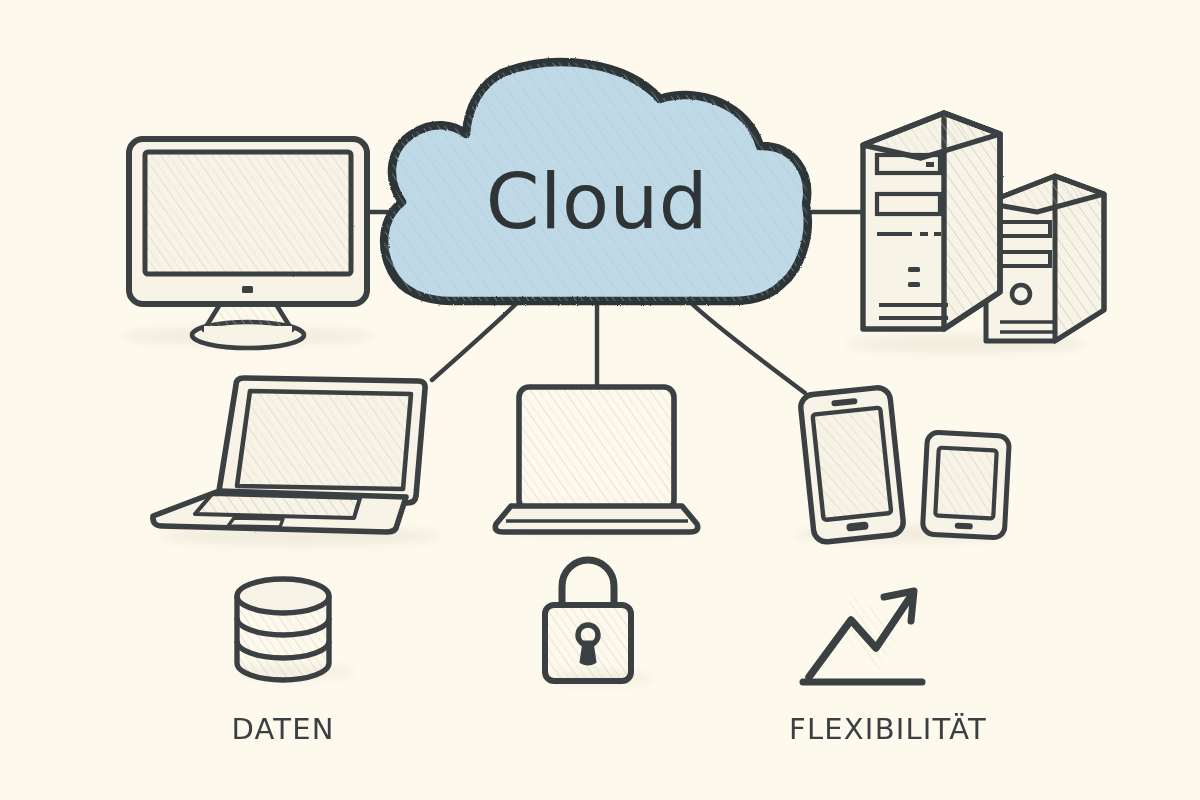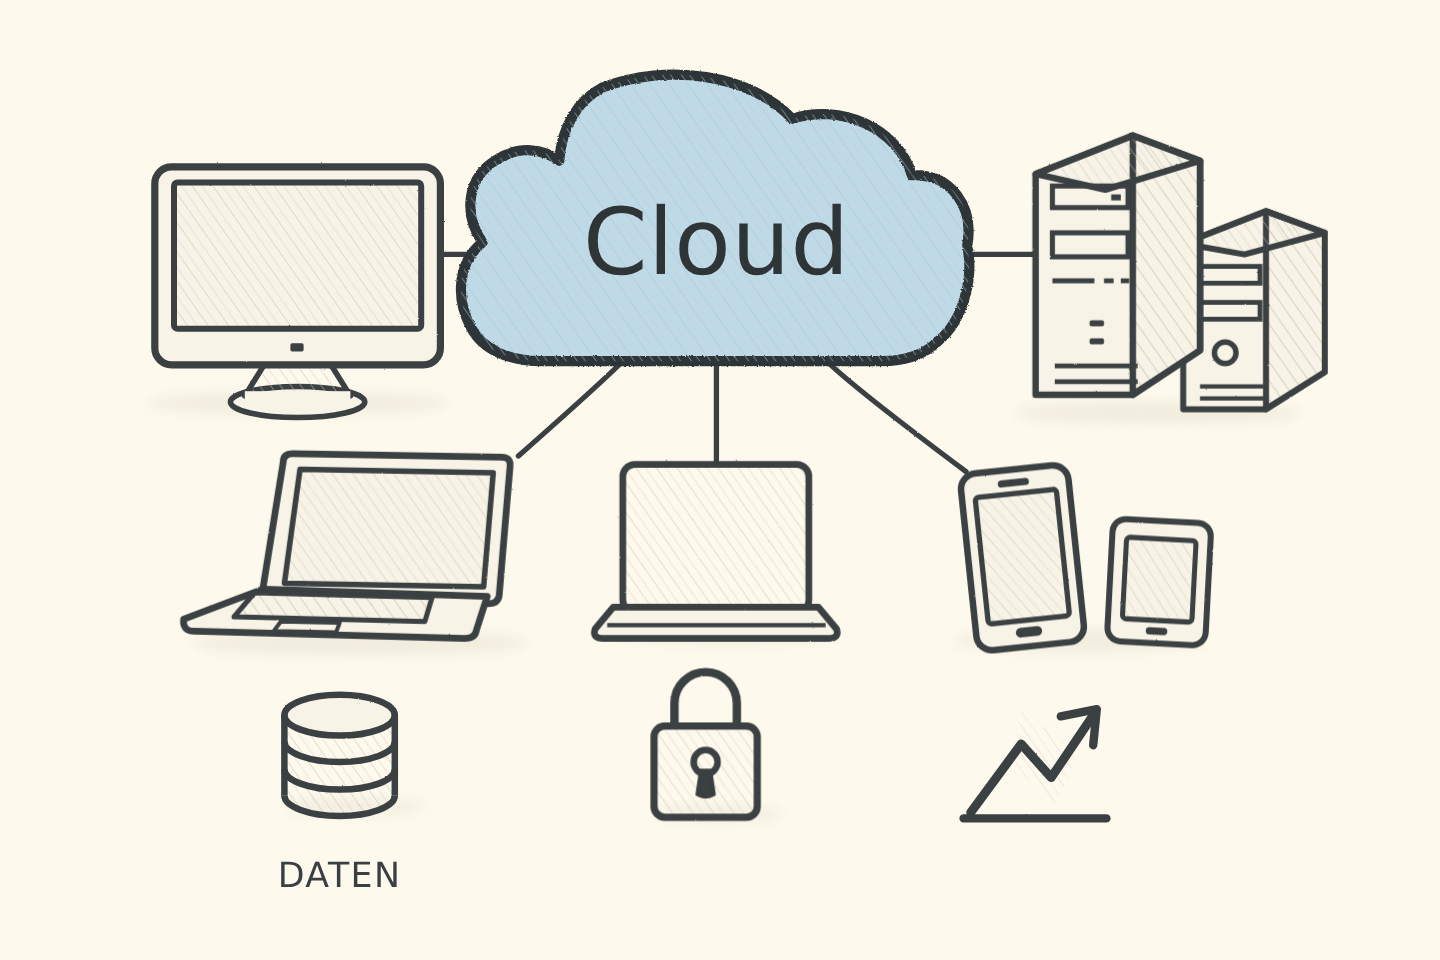--- a/index.html
+++ b/index.html
@@ -225,14 +225,15 @@
     <g filter="url(#rough)">
       <path d="M 850 592 L 900 628 L 880 670 L 845 640 Z" fill="url(#hatch)" stroke="none" opacity="0.6"></path>
       <path d="M 809 677 L 851 620 L 876 648 L 911 596" fill="none" stroke="#3a3f43" stroke-width="7.5" stroke-linejoin="round" stroke-linecap="round"></path>
       <path d="M 884 597 L 914 591 L 911 621" fill="none" stroke="#3a3f43" stroke-width="7" stroke-linejoin="round" stroke-linecap="round"></path>
       <line x1="803" y1="682" x2="922" y2="682" stroke="#3a3f43" stroke-width="7" stroke-linecap="round"></line>
     </g>
 
   </svg>
 
   <div class="caption-label" id="label-daten">DATEN</div>
+  <div class="caption-label" id="label-flex">FLEXIBILITÄT</div>
 
 </div>
 
 </body></html>

